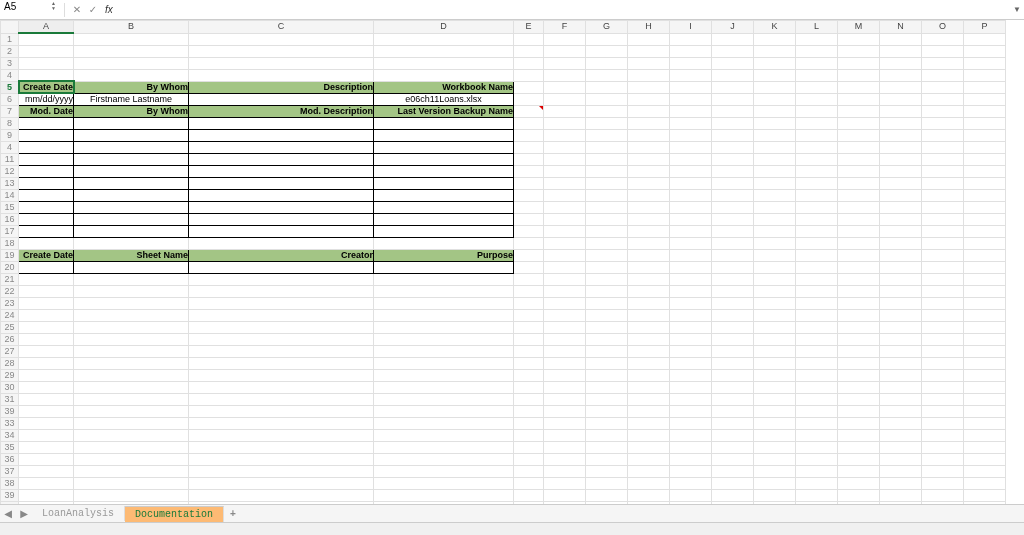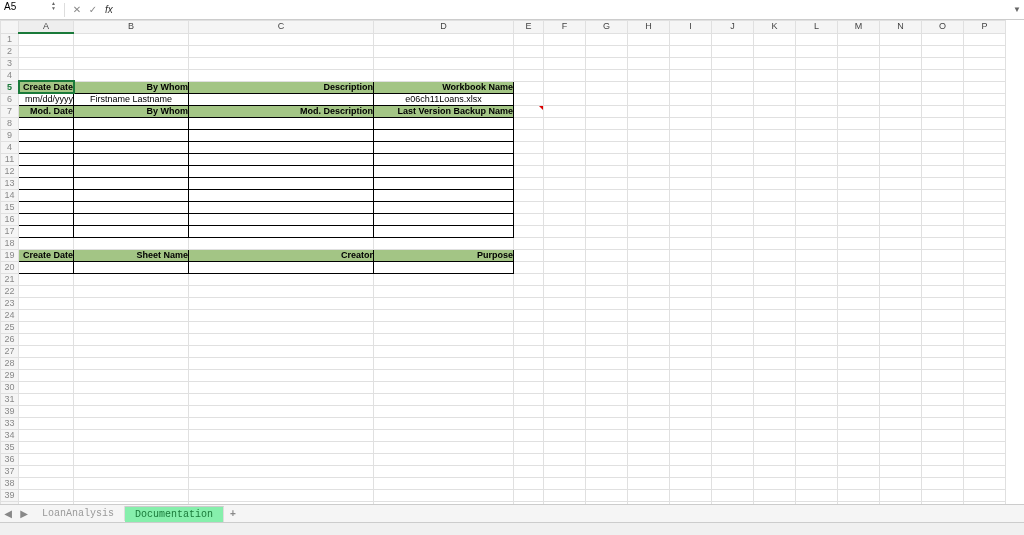--- a/index.html
+++ b/index.html
@@ -195,21 +195,21 @@
       color: #888;
     }
     .tab {
       padding: 2px 10px;
       color: #999;
       cursor: pointer;
       font-family: "Courier New", monospace;
       border-right: 1px solid #ddd;
     }
     .tab.active {
-      background: #86efac;
+      background: #fdba74;
       color: #1a7a3a;
       border-top: 1px solid #ccc;
     }
     .add-tab {
       width: 18px;
       text-align: center;
       font-weight: bold;
       color: #888;
     }
     

